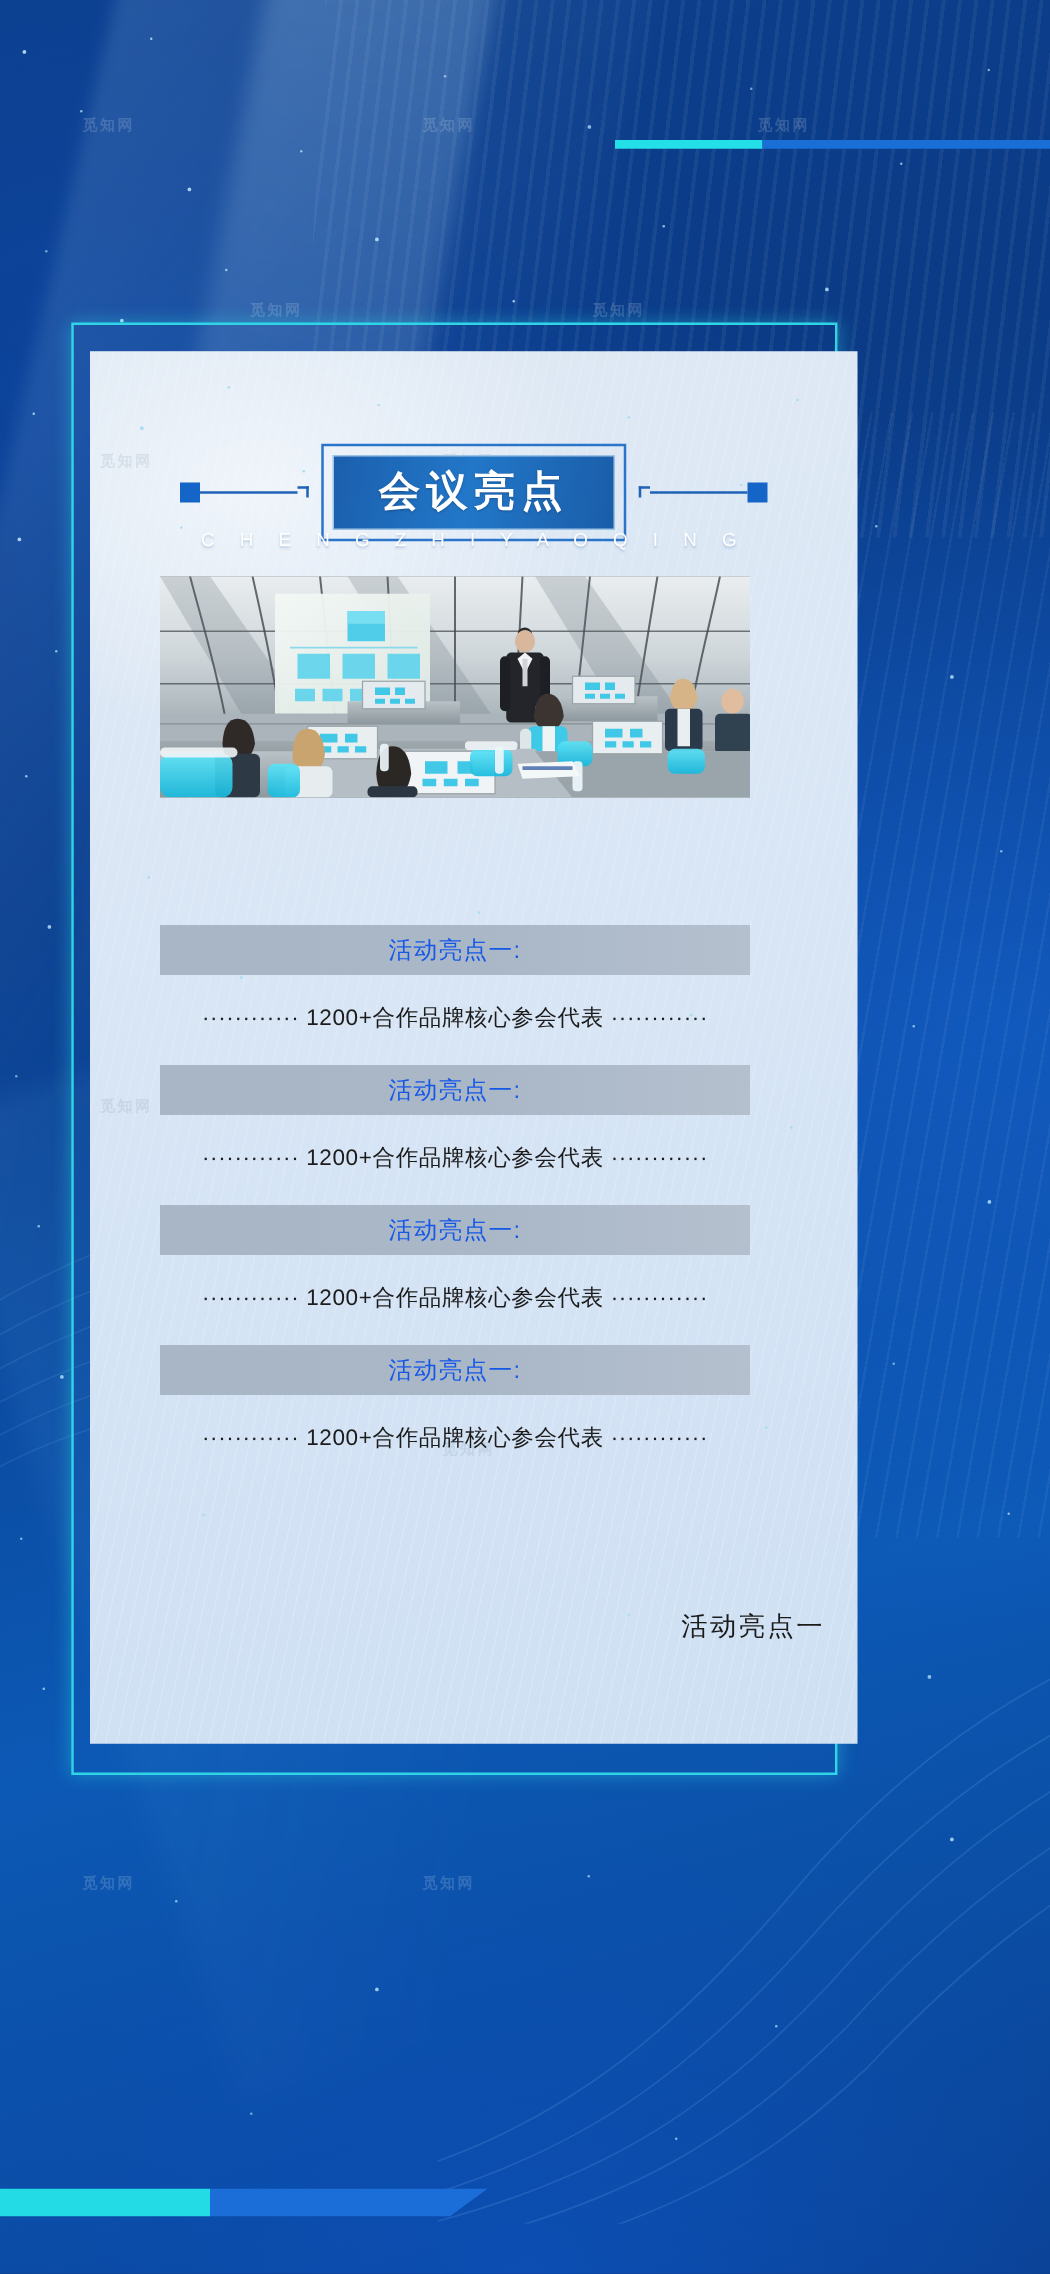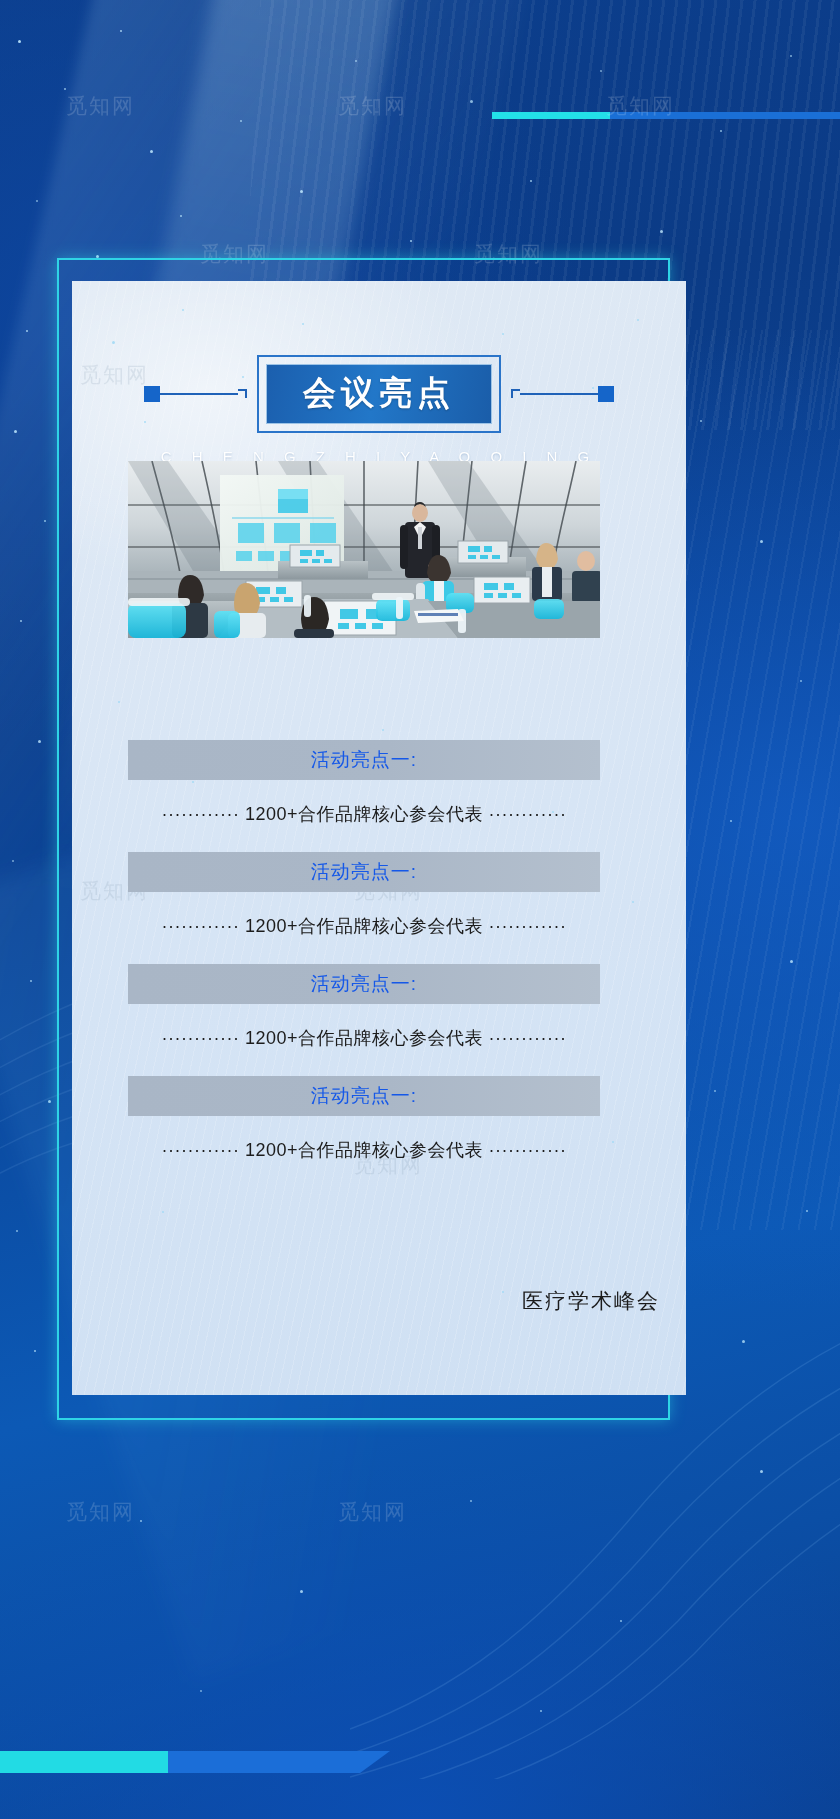--- a/index.html
+++ b/index.html
@@ -143,21 +143,20 @@
   }
 
   .subtitle {
     position: absolute; left: 0; right: 0; top: 143px;
     text-align: center;
     color: #ffffff;
     font-size: 15px;
     letter-spacing: 8px;
     font-weight: 400;
     text-shadow: 0 1px 2px rgba(80,120,170,0.35);
-    margin-top: 24px;
   }
 
   
   .photo {
     position: absolute;
     left: 56px; top: 180px;
     width: 472px; height: 177px;
     overflow: hidden;
     background: #9aa6ad;
   }
@@ -199,21 +198,21 @@
   .accent-bottom .b1 { width: 168px; height: 22px; background: #22dbe4; }
   .accent-bottom .b2 { width: 192px; height: 22px; background: #1b6ed8; }
   .accent-bottom .b3 {
     width: 0; height: 0;
     border-top: 22px solid #1b6ed8;
     border-right: 30px solid transparent;
   }
 
   
   .wm { position: absolute; pointer-events: none; color: rgba(255,255,255,0.16);
-        font-size: 21px; letter-spacing: 2px; font-weight: 400; white-space: nowrap; }
+        font-size: 12px; letter-spacing: 2px; font-weight: 700; white-space: nowrap; }
   .wm.dark { color: rgba(120,140,165,0.17); }
 </style>
 </head>
 <body>
 
 <div class="poster">
 
   <div class="ribs"></div>
   <div class="ribs2"></div>
   <div class="beam beam-a"></div>
@@ -564,21 +563,21 @@
       </div>
 
       <div class="hl-block">
         <div class="hl-bar">
           <span class="hl-bar-label">活动亮点一:</span>
         </div>
         <div class="hl-desc">············ 1200+合作品牌核心参会代表 ············</div>
       </div>
     </div>
 
-    <div class="signature">医疗学术峰会</div>
+    <div class="signature">活动亮点一</div>
   </div>
 
   <div class="accent-bottom">
     <span class="b1"></span>
     <span class="b2"></span>
     <span class="b3"></span>
   </div>
 
 </div>
 

